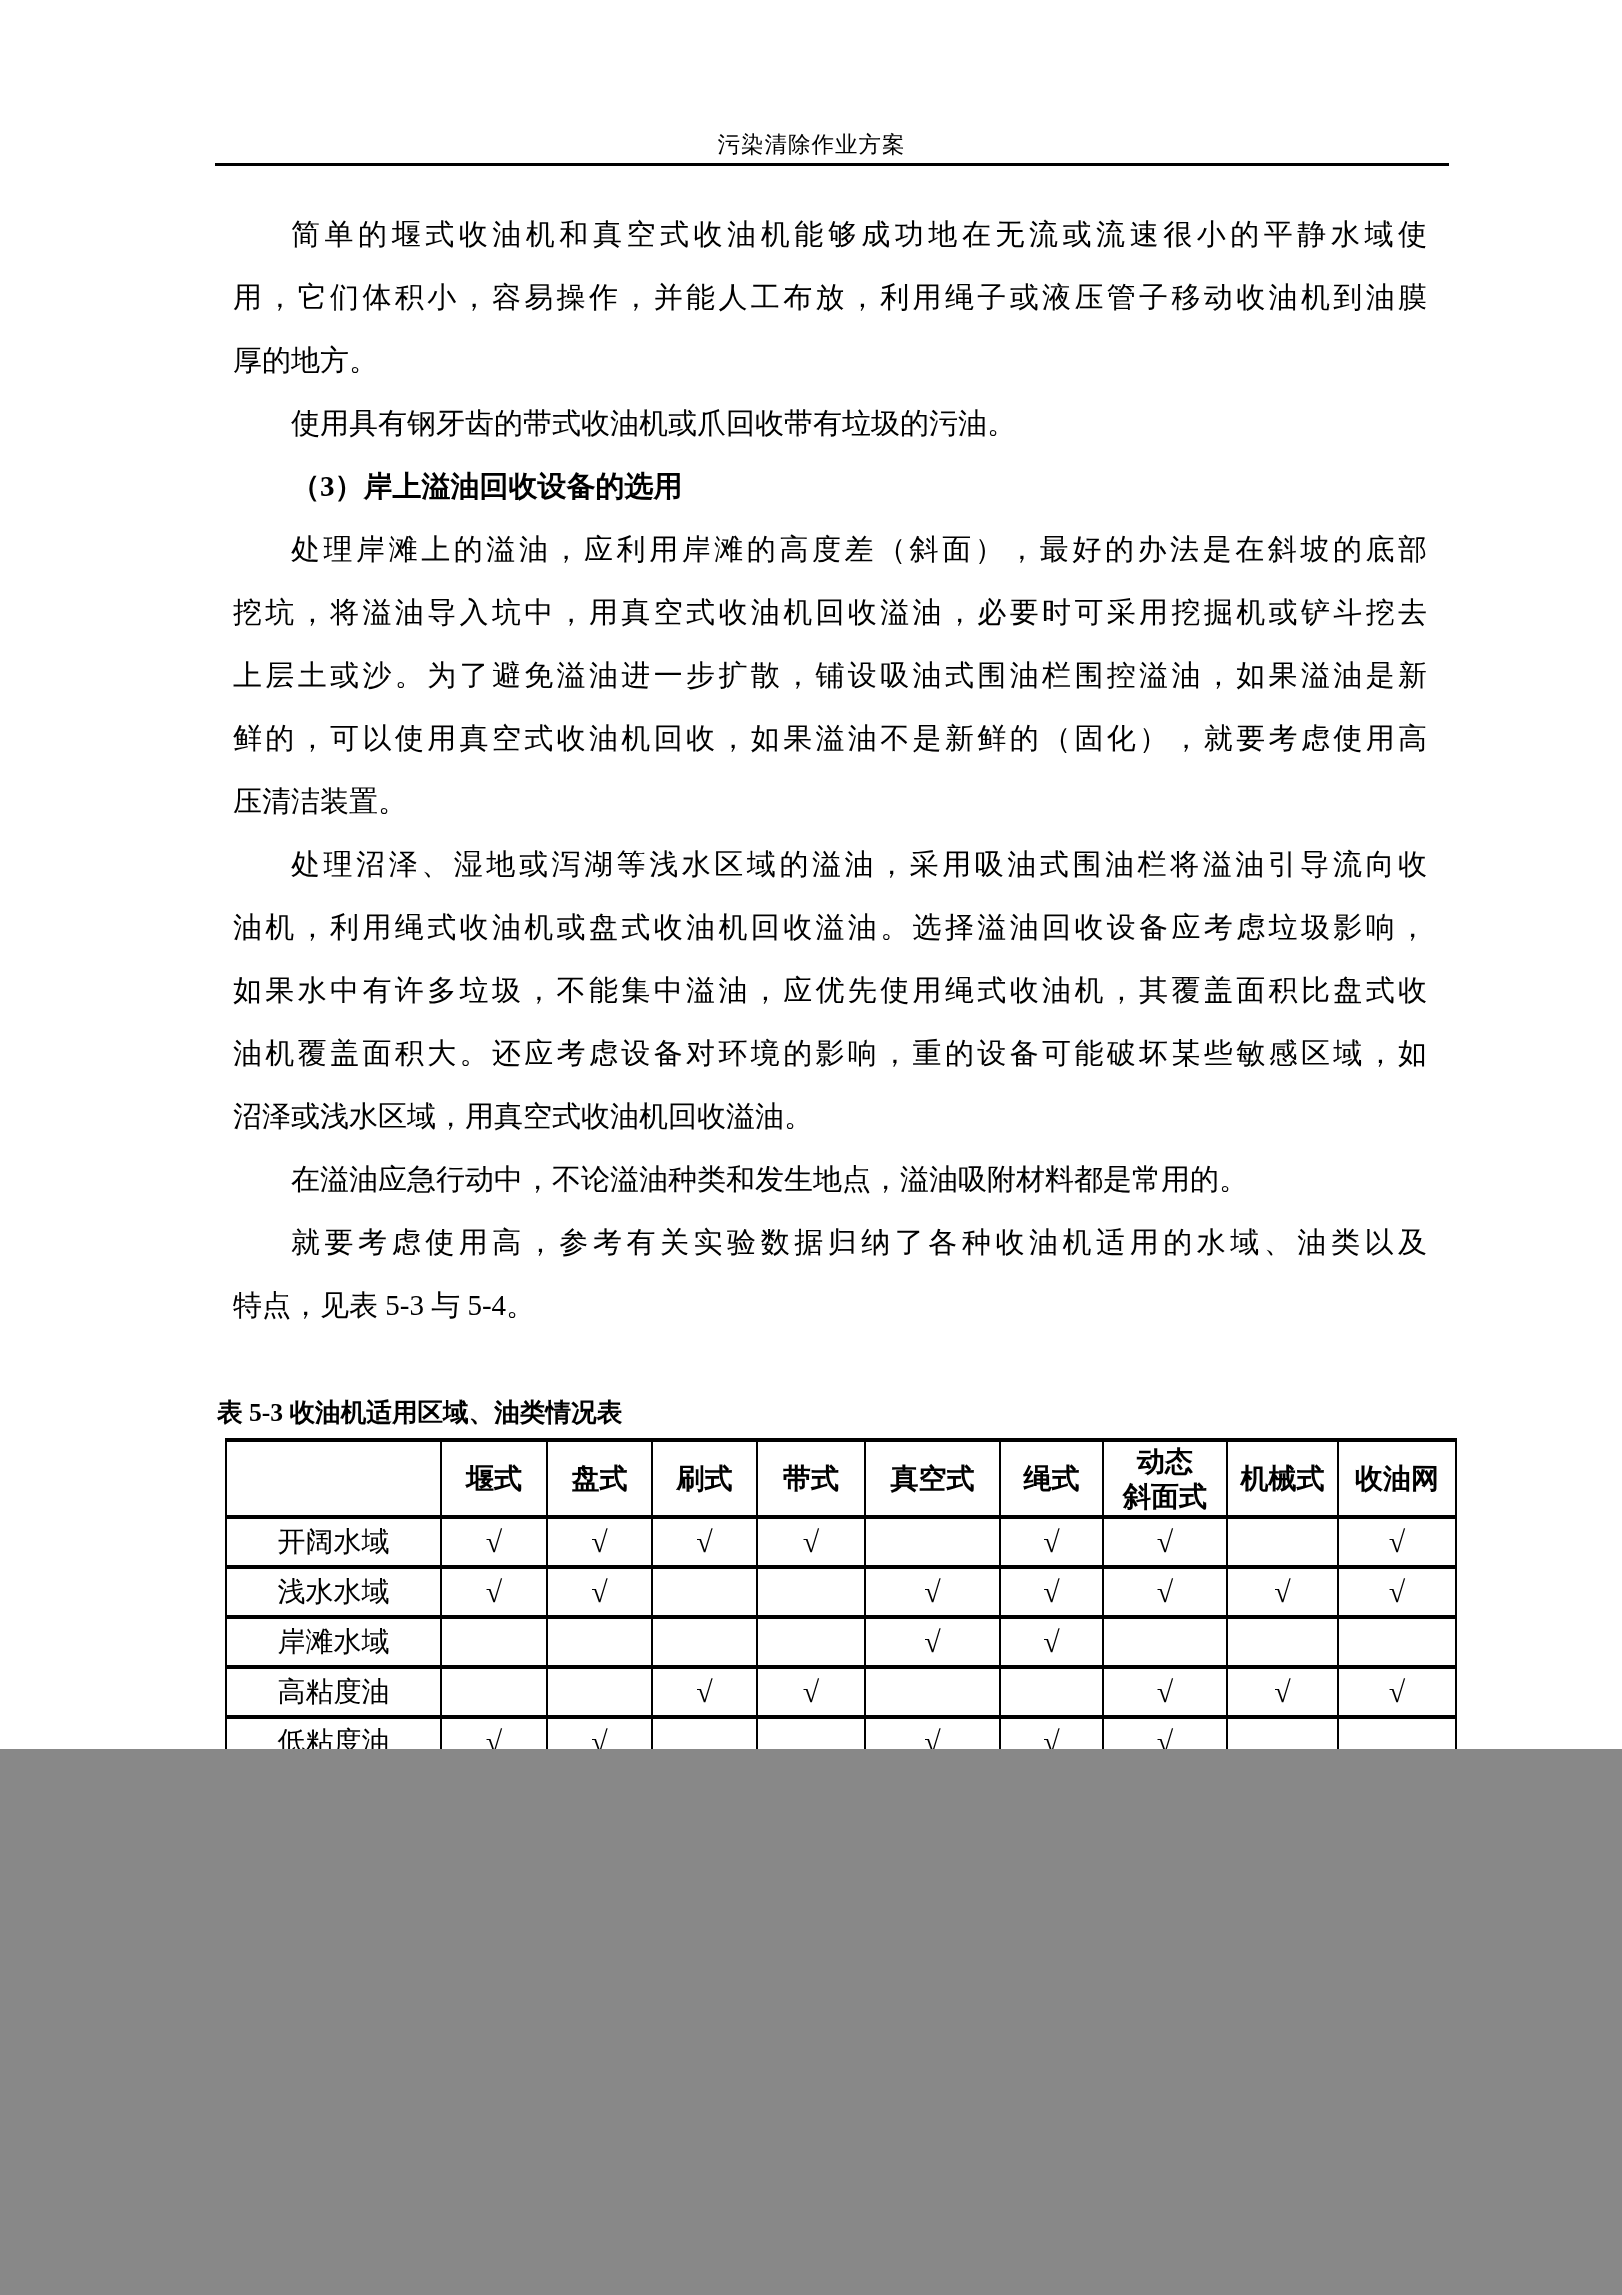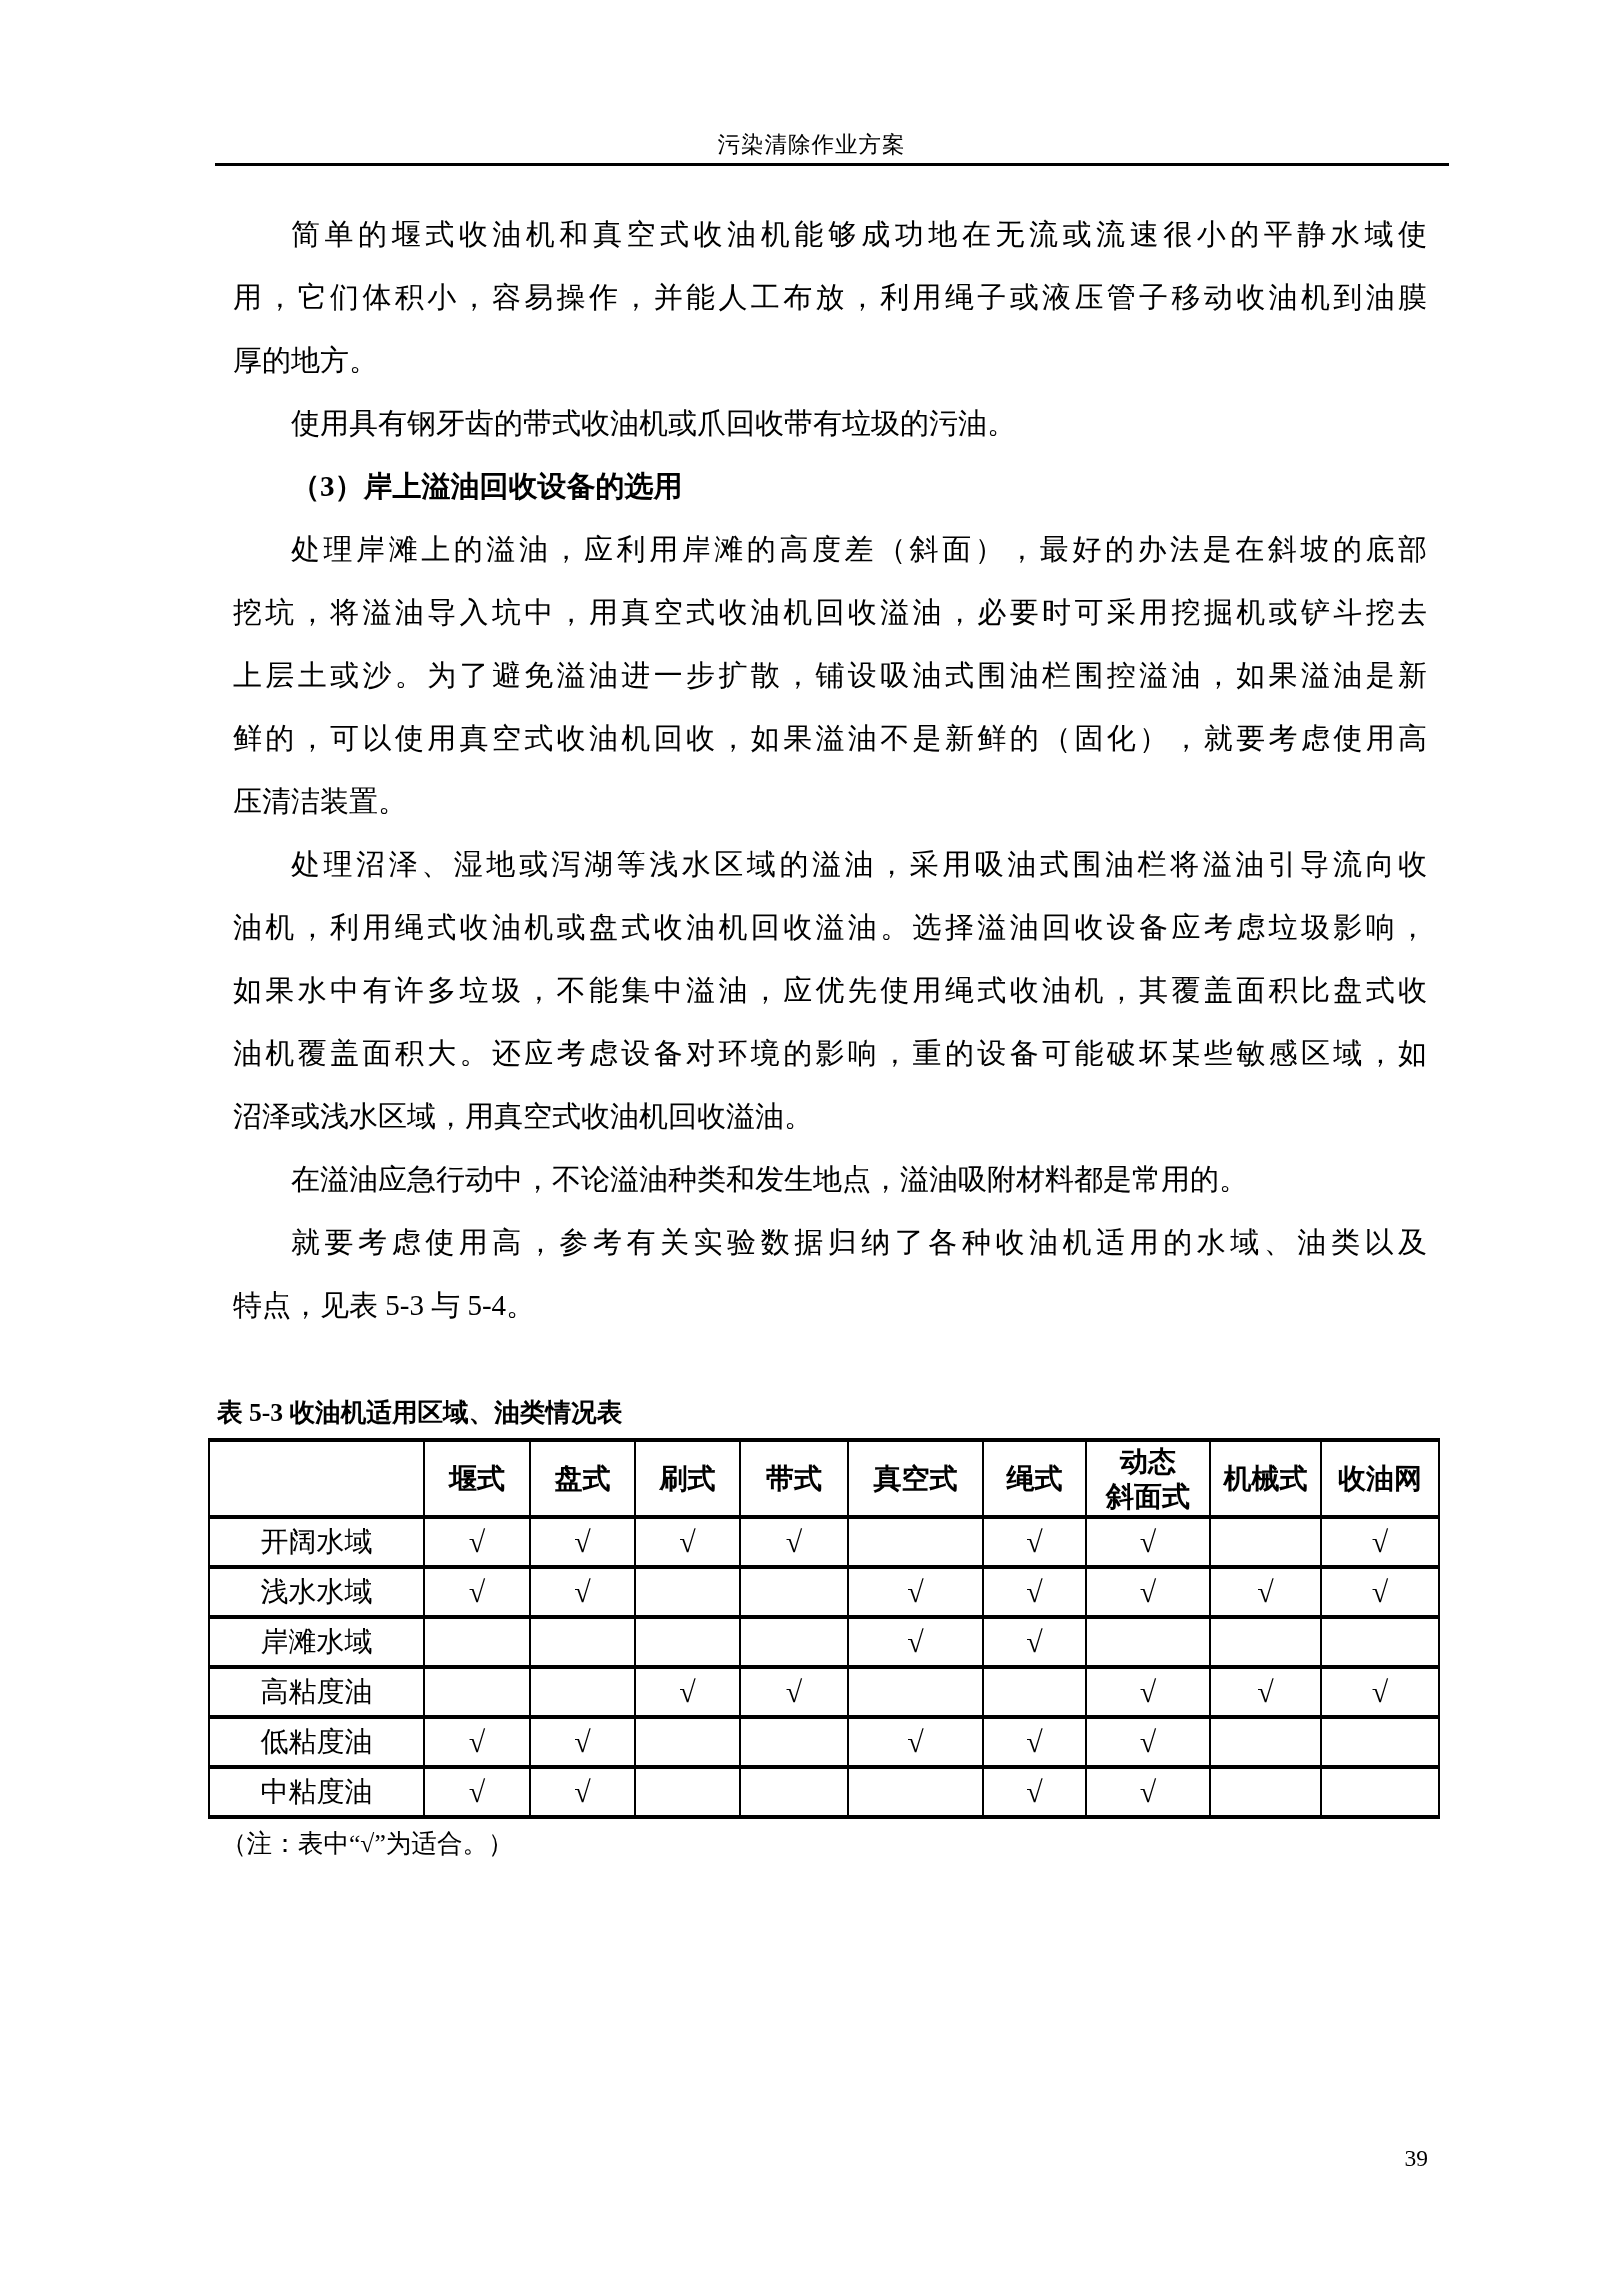--- a/index.html
+++ b/index.html
@@ -1,19 +1,19 @@
 <!DOCTYPE html>
 <html style="font-size:8.2px"><head>
 <meta charset="utf-8">
 <style>
   html,body{margin:0;padding:0;background:#888;}
   .page{
     position:relative;
     width:1623px;
-    height:2295px;
+    height:1749px;
     background:#ffffff;
     font-family:"Liberation Serif","DejaVu Serif",serif;
     color:#000;
     overflow:hidden;
   }
   .doc-header{
     position:absolute;
     top:129px; left:0; width:100%;
     text-align:center;
     font-size:22.5px;
@@ -38,21 +38,21 @@
   .ln.b{font-weight:bold;}
   .t53-title{
     position:absolute;
     left:217px; top:1395px; width:1231px;
     text-align:left;
     font-size:25.6px;
     font-weight:bold;
   }
   table.t53{
     position:absolute;
-    left:208px; top:1438px;
+    left:225px; top:1438px;
     width:1231px;
     border-collapse:collapse;
     table-layout:fixed;
     font-size:28px;
     border-radius:25px;
   }
   table.t53 th, table.t53 td{
     border-top:4.6px solid #000;
     border-bottom:4.6px solid #000;
     border-left:2px solid #000;

